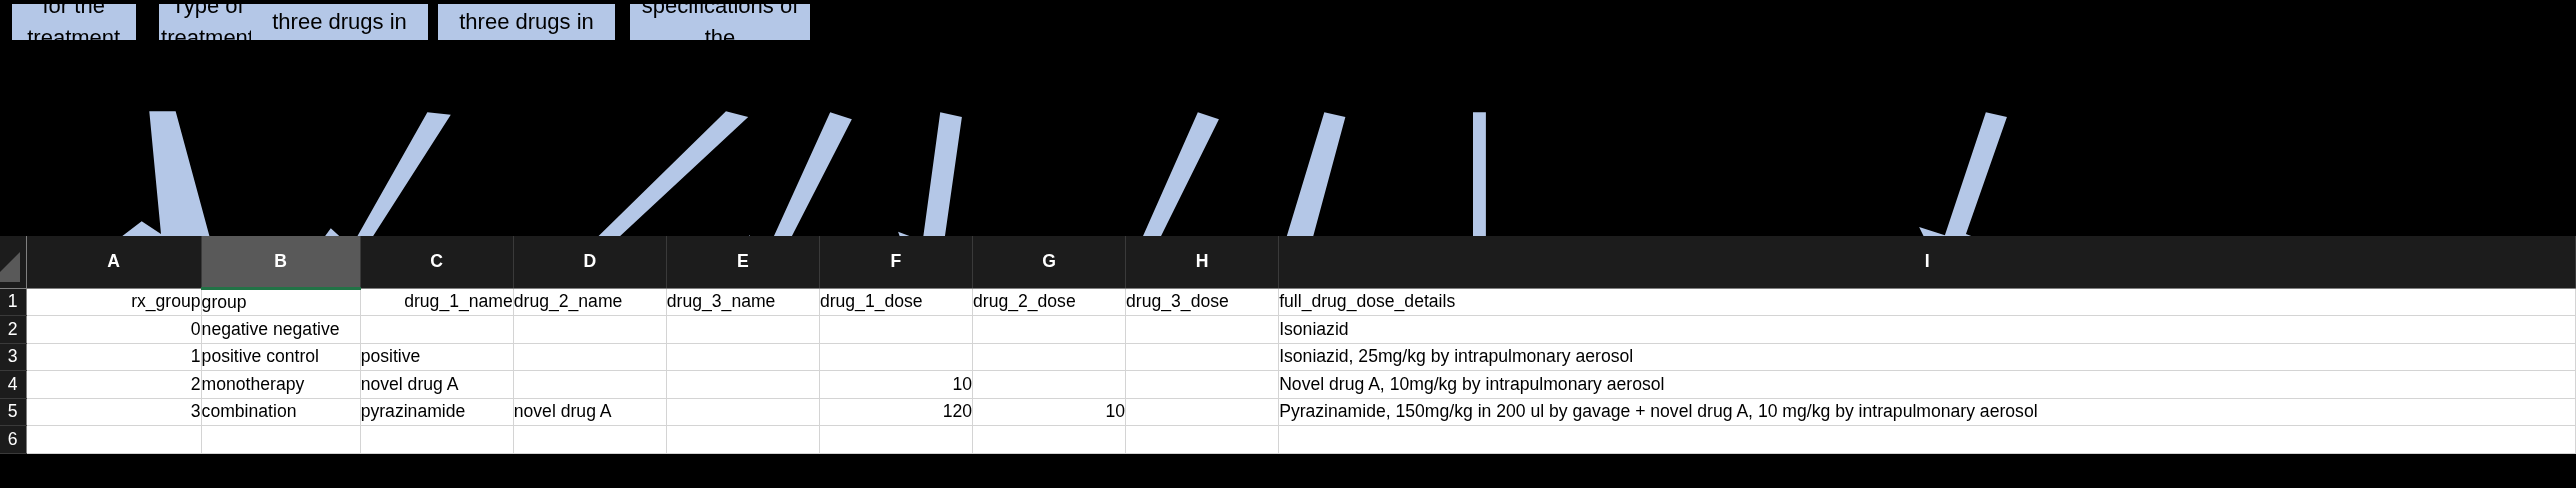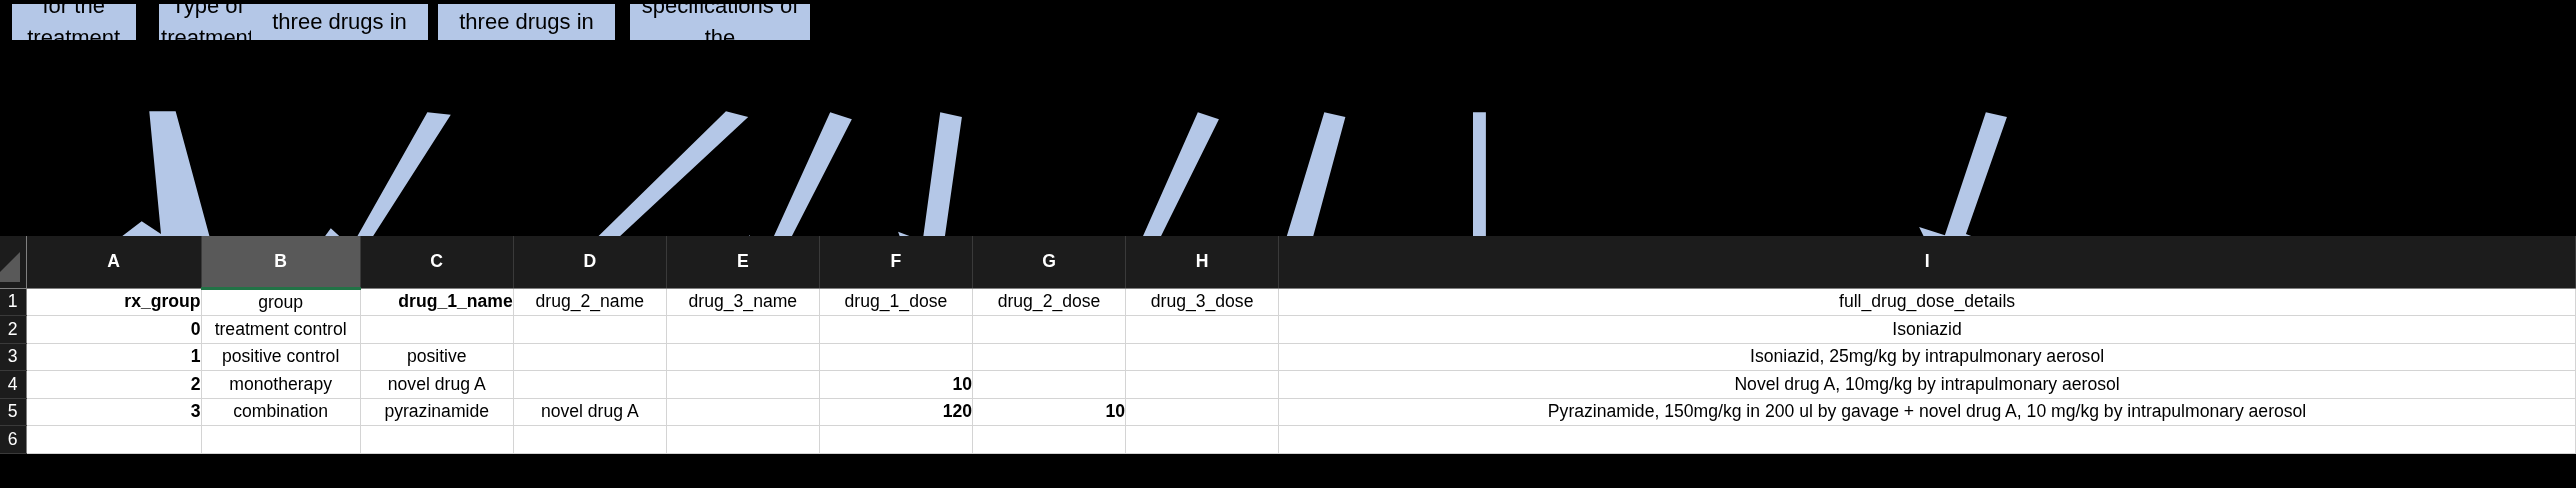--- a/index.html
+++ b/index.html
@@ -122,22 +122,22 @@
     color: #000000;
     vertical-align: middle;
     height: 27.5px;
     padding: 0 5.9px;
     border-right: 1.2px solid #D4D4D4;
     border-bottom: 1.2px solid #D4D4D4;
     white-space: nowrap;
     overflow: visible;
     font-size: 17.6px;
   }
-  .cell.right { text-align: right; font-weight: bold; }
-  .cell.left  { text-align: center; margin-left: 16px; }
+  .cell.right { text-align: right; }
+  .cell.left  { text-align: left; margin-left: 16px; }
   .cell.clip  { overflow: hidden; }
 </style>
 </head>
 <body>
 
 <div id="stage">
 
   <div class="callout" style="left:11.7px; top:3.5px; width:124px; height:36px; font-size:22px;">Identifier for the
 treatment group</div>
 
@@ -216,21 +216,21 @@
         <td class="cell left"><span>drug_3_name</span></td>
         <td class="cell left"><span>drug_1_dose</span></td>
         <td class="cell left"><span>drug_2_dose</span></td>
         <td class="cell left"><span>drug_3_dose</span></td>
         <td class="cell left"><span>full_drug_dose_details</span></td>
       </tr>
 
       <tr>
         <td class="rowhead"><span>2</span></td>
         <td class="cell right"><span>0</span></td>
-        <td class="cell left"><span>treatment control</span></td>
+        <td class="cell left"><span>negative negative</span></td>
         <td class="cell left"><span></span></td>
         <td class="cell left"><span></span></td>
         <td class="cell left"><span></span></td>
         <td class="cell right"><span></span></td>
         <td class="cell right"><span></span></td>
         <td class="cell right"><span></span></td>
         <td class="cell left clip"><span>Isoniazid</span></td>
       </tr>
 
       <tr>

